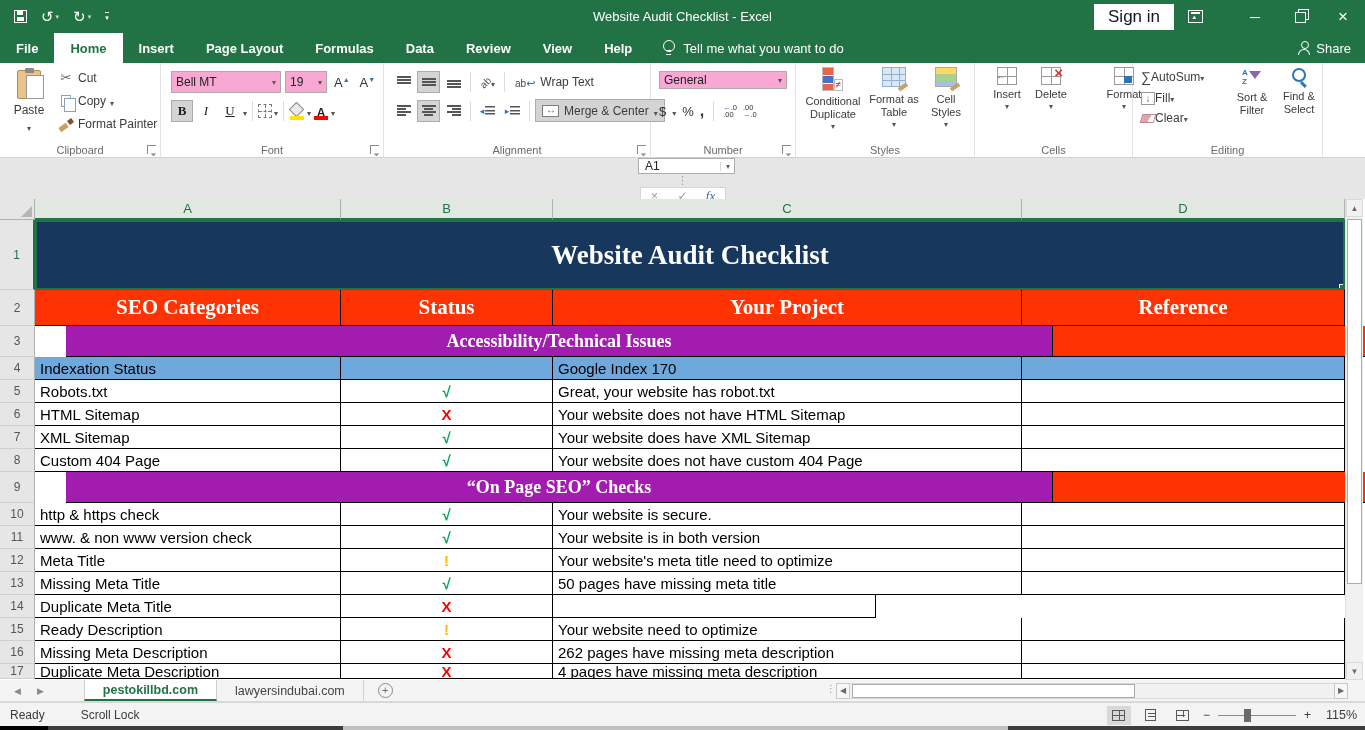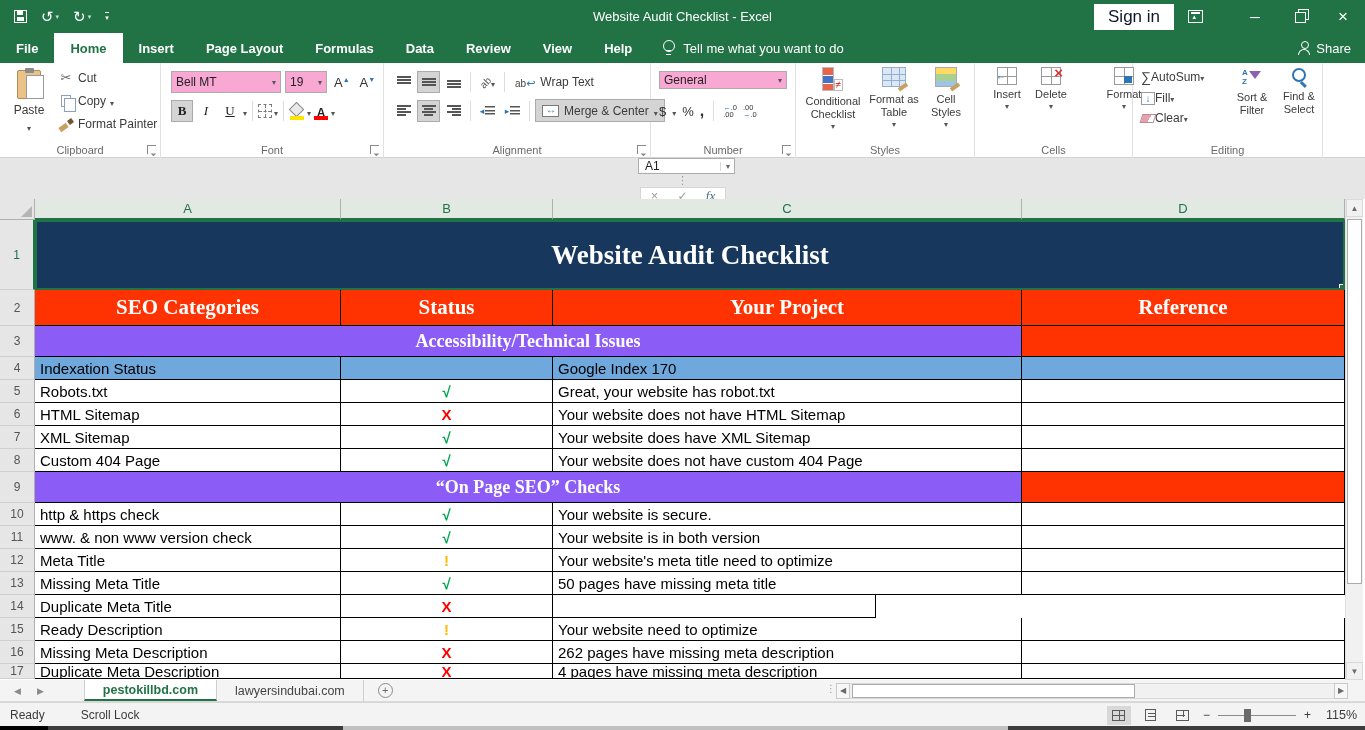--- a/index.html
+++ b/index.html
@@ -178,21 +178,21 @@
   .gridbody{position:absolute;left:0;top:21px;}
   .grow{display:flex;position:relative;}
   .rnum{width:35px;background:#e6e6e6;border-right:1px solid #b0b0b0;border-bottom:1px solid #cfcfcf;display:flex;align-items:center;justify-content:center;font-size:12px;color:#555;}
   .rnum.sel{color:#217346;border-right:2px solid #217346;}
   .gcell{border-right:1px solid #000;border-bottom:1px solid #000;display:flex;align-items:center;overflow:hidden;}
   .wA{width:306px;} .wB{width:212px;} .wC{width:469px;} .wD{width:323px;}
   .r-title{height:70px;} .r-header{height:36px;} .r-section{height:31px;} .r-data{height:23px;} .r-data.clipped{height:15px;overflow:hidden;}
   .c-title{width:1310px;background:#17375d;border:2px solid #217346;justify-content:center;color:#fff;font-family:"Liberation Serif","DejaVu Serif",serif;font-weight:bold;font-size:27px;position:relative;}
   .fillhandle{position:absolute;right:-2px;bottom:-2px;width:6px;height:6px;background:#217346;border:1px solid #fff;}
   .c-head{background:#ff3201;color:#fff;font-family:"Liberation Serif","DejaVu Serif",serif;font-weight:bold;font-size:21px;justify-content:center;}
-  .c-section{width:987px;background:#8b5cf6;color:#fff;font-family:"Liberation Serif","DejaVu Serif",serif;font-weight:bold;font-size:18px;justify-content:center;}
+  .c-section{width:987px;background:#a21caf;color:#fff;font-family:"Liberation Serif","DejaVu Serif",serif;font-weight:bold;font-size:18px;justify-content:center;margin-left:31px;}
   .c-section-d{background:#ff3201;}
   .c-data{font-size:15px;color:#000;padding-left:5px;}
   .c-status{justify-content:center;font-weight:bold;font-size:15px;padding-left:0;}
   .s-check{color:#00a550;} .s-cross{color:#f00;} .s-warn{color:#ffb900;}
   .v-blue .gcell{background:#6fa8dc;}
   .vscroll{position:absolute;right:2px;top:0;width:18px;height:481px;background:#f1f1f1;border-left:1px solid #e0e0e0;}
   .vs-up,.vs-down{position:absolute;left:0;width:17px;height:18px;display:flex;align-items:center;justify-content:center;font-size:8px;color:#6a6a6a;background:#f1f1f1;border:1px solid #dadada;}
   .vs-up{top:0;} .vs-down{bottom:0;}
   .vs-thumb{position:absolute;left:1px;top:20px;width:15px;height:365px;background:#fff;border:1px solid #ababab;}
 
@@ -409,21 +409,21 @@
         <span class="ico-dec"><span>←</span>.0<br>.00</span>
         <span class="ico-dec">.00<br><span>→</span>.0</span>
       </div>
       <div class="gname">Number</div>
       <div class="launcher"></div>
     </div>
 
     <div class="rgroup" style="left:796px;width:179px;">
       <div class="bigbtn" style="left:6px;width:62px;">
         <span class="ico-cf"></span>
-        <span class="lbl"><span>Conditional</span><br><span>Checklist</span></span>
+        <span class="lbl"><span>Conditional</span><br><span>Duplicate</span></span>
         <span class="caret2 caret"></span>
       </div>
       <div class="bigbtn" style="left:72px;width:52px;">
         <span class="ico-fat"></span>
         <span class="lbl"><span>Format as</span><br><span>Table</span></span>
         <span class="caret2 caret"></span>
       </div>
       <div class="bigbtn" style="left:128px;width:44px;">
         <span class="ico-cs"></span>
         <span class="lbl"><span>Cell</span><br><span>Styles</span></span>

